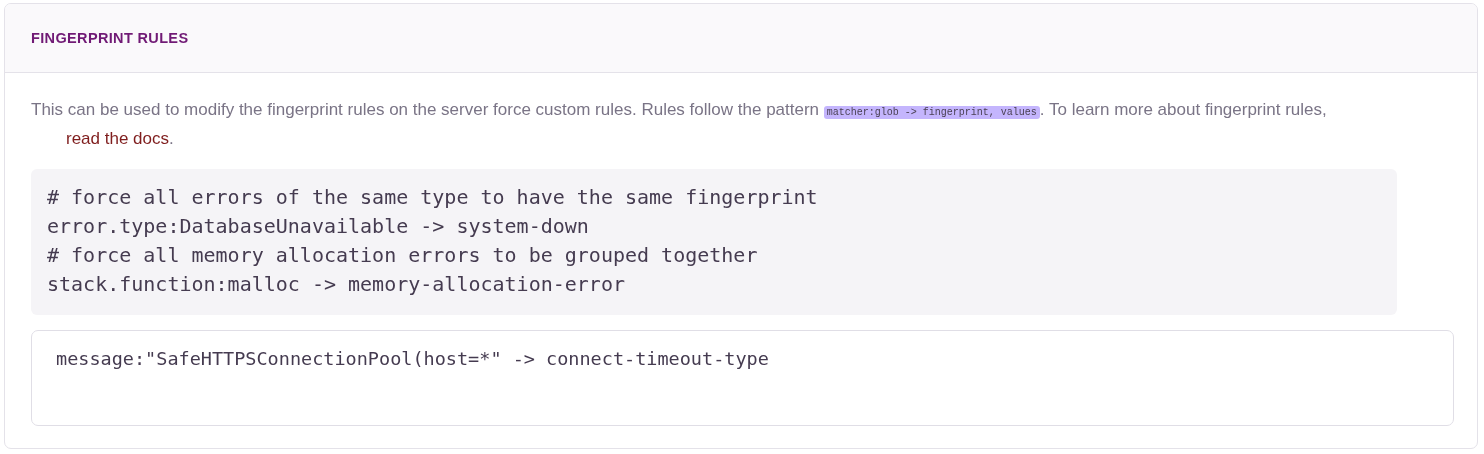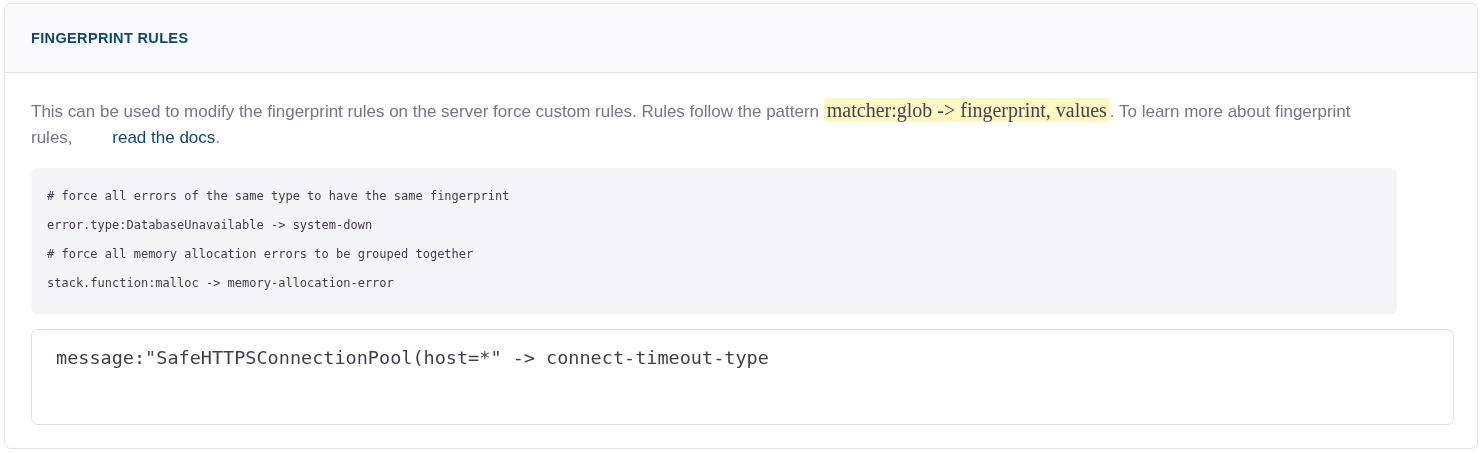--- a/index.html
+++ b/index.html
@@ -35,65 +35,65 @@
     border-bottom: 1px solid #e4e2e9;
     display: flex;
     align-items: center;
     padding: 0 26px;
   }
 
   .panel-title {
     font-size: 14.5px;
     font-weight: bold;
     letter-spacing: 0.35px;
-    color: #0c4a6e;
+    color: #701a75;
     text-transform: none;
   }
 
   .panel-body {
     padding: 24px 26px 0 26px;
   }
 
   .desc {
     font-size: 17px;
     line-height: 26px;
     color: #7a7486;
     margin: 0 0 17px 0;
     max-width: 1350px;
   }
 
   .inline-code {
-    font-family: Liberation Serif, serif;
-    font-size: 20px;
+    font-family: Liberation Mono, monospace;
+    font-size: 10px;
     color: #4a4054;
-    background: #fef9c3;
+    background: #c4b5fd;
     padding: 1px 3px;
     border-radius: 3px;
     white-space: nowrap;
   }
 
   .doc-link {
-    color: #0c4a6e;
+    color: #7f1d1d;
     text-decoration: none;
     margin-left: 35px;
   }
 
   .code-block {
     background: #f5f4f7;
     border-radius: 6px;
     padding: 14px 16px 16px 16px;
     margin: 0 0 15px 0;
     width: 1366px;
     box-sizing: border-box;
   }
 
   .code-block pre {
     margin: 0;
     font-family: "DejaVu Sans Mono", "Liberation Mono", monospace;
-    font-size: 12px;
+    font-size: 20px;
     line-height: 29px;
     color: #453b50;
     white-space: pre;
   }
 
   .rules-textarea {
     display: block;
     width: 1423px;
     height: 96px;
     box-sizing: border-box;

